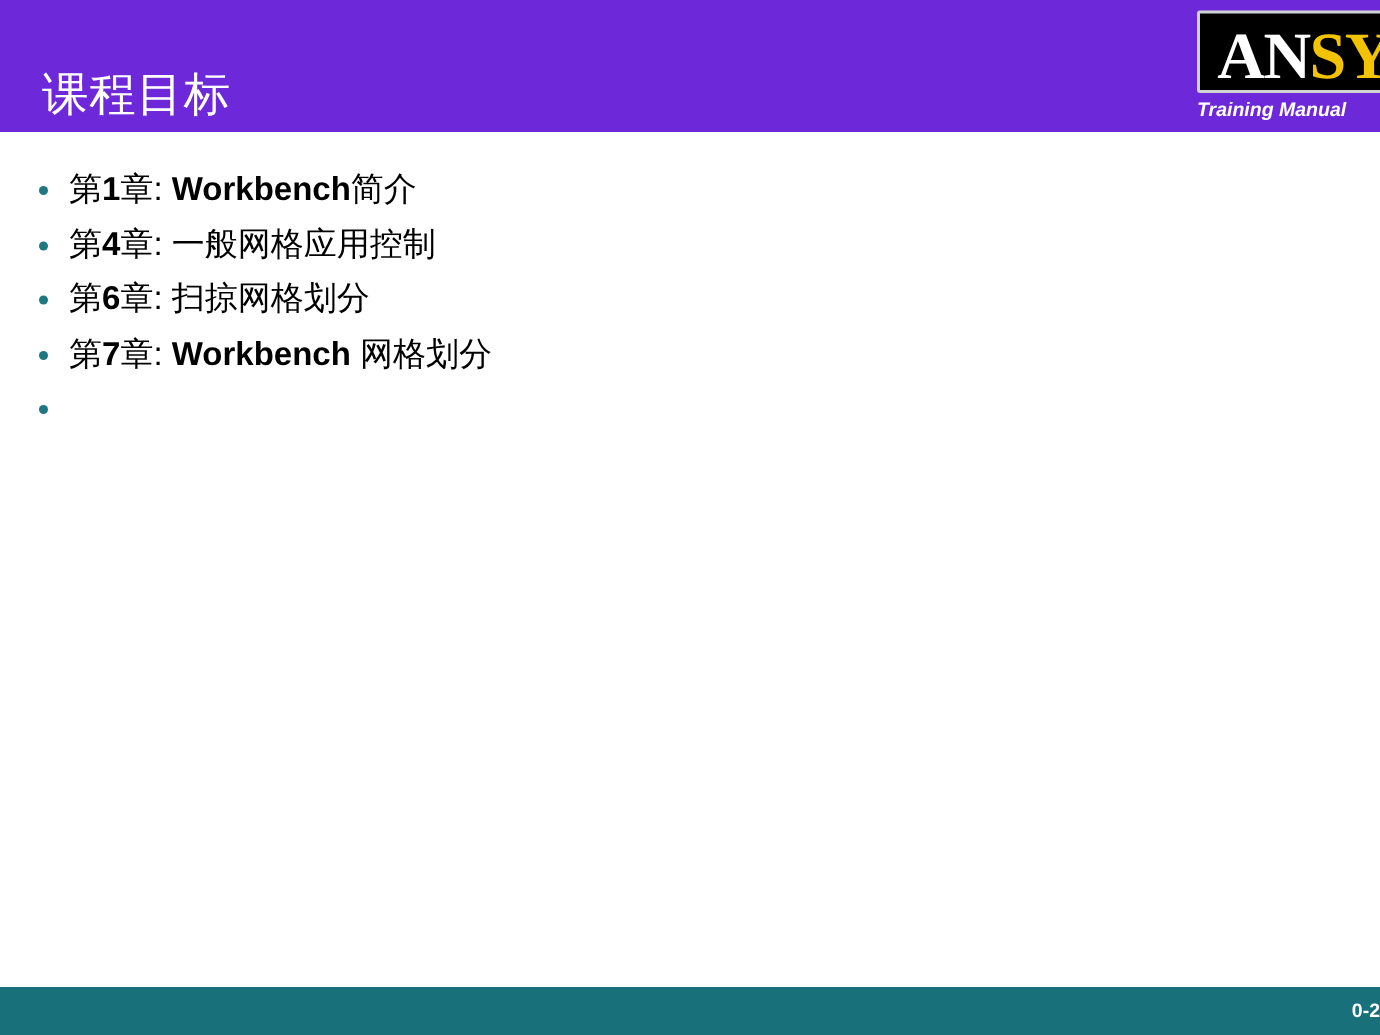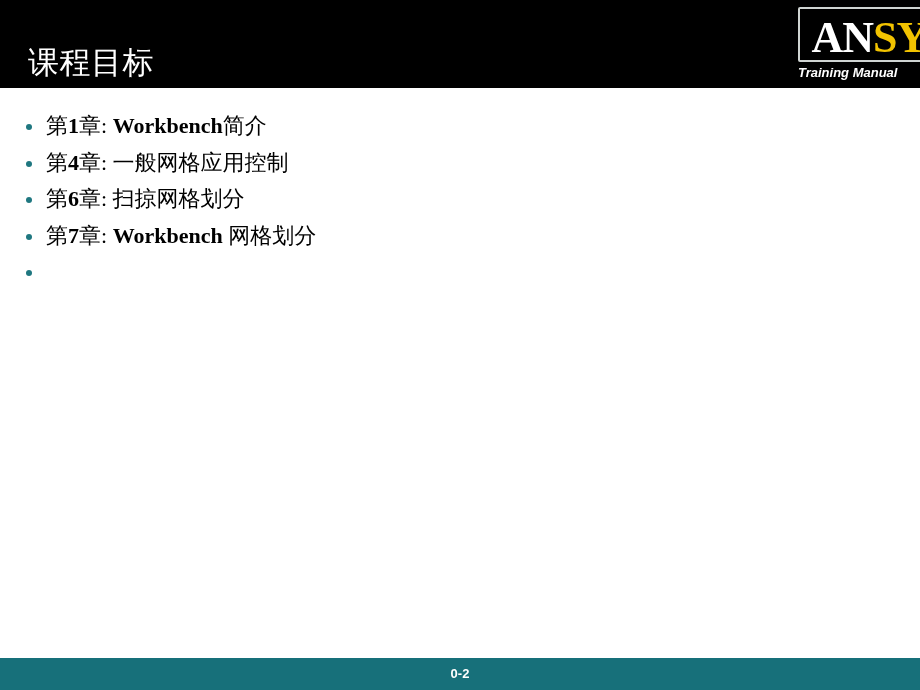--- a/index.html
+++ b/index.html
@@ -23,21 +23,21 @@
     height: 690px;
     background: #ffffff;
   }
 
   
   #header-band {
     position: absolute;
     left: 0; top: 0;
     width: 920px;
     height: 88px;
-    background: #000000;
+    background: #6d28d9;
   }
 
   #slide-title {
     position: absolute;
     left: 28px;
     top: 44px;
     font-size: 31px;
     line-height: 38px;
     color: #ffffff;
     font-weight: 400;
@@ -102,21 +102,20 @@
   }
 
   
   #content {
     position: absolute;
     left: 0;
     top: 88px;
     width: 920px;
     height: 570px;
     background: #ffffff;
-    font-family: Liberation Serif, serif;
   }
 
   #objective-list {
     position: absolute;
     left: 22px;
     top: 20px;
     width: 860px;
     list-style: none;
     margin: 0;
     padding: 0;
@@ -151,21 +150,21 @@
     height: 32px;
     background: #17707a;
   }
   #footer-page-number {
     position: absolute;
     left: 0;
     top: 0;
     width: 920px;
     height: 32px;
     line-height: 32px;
-    text-align: center;
+    text-align: right;
     color: #ffffff;
     font-size: 13px;
     font-weight: bold;
   }
 </style>
 </head>
 <body>
 
 <div id="slide">
 

